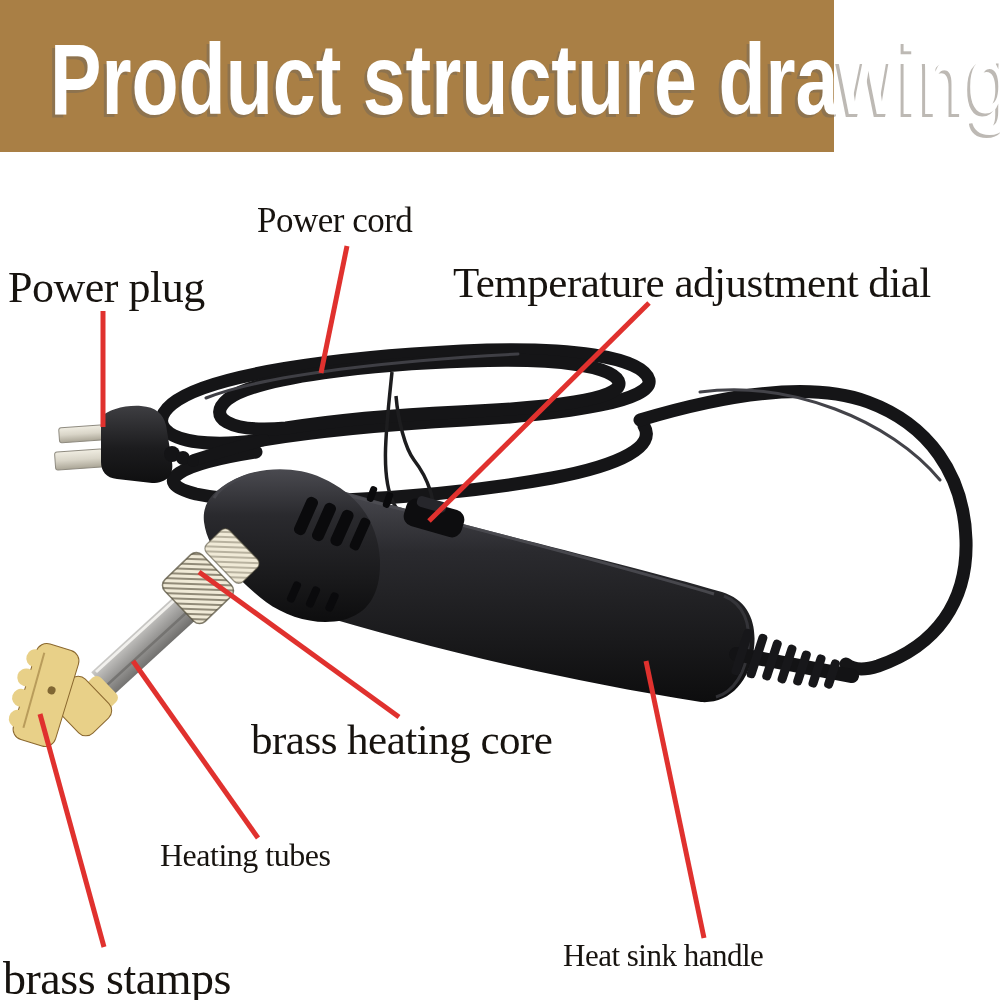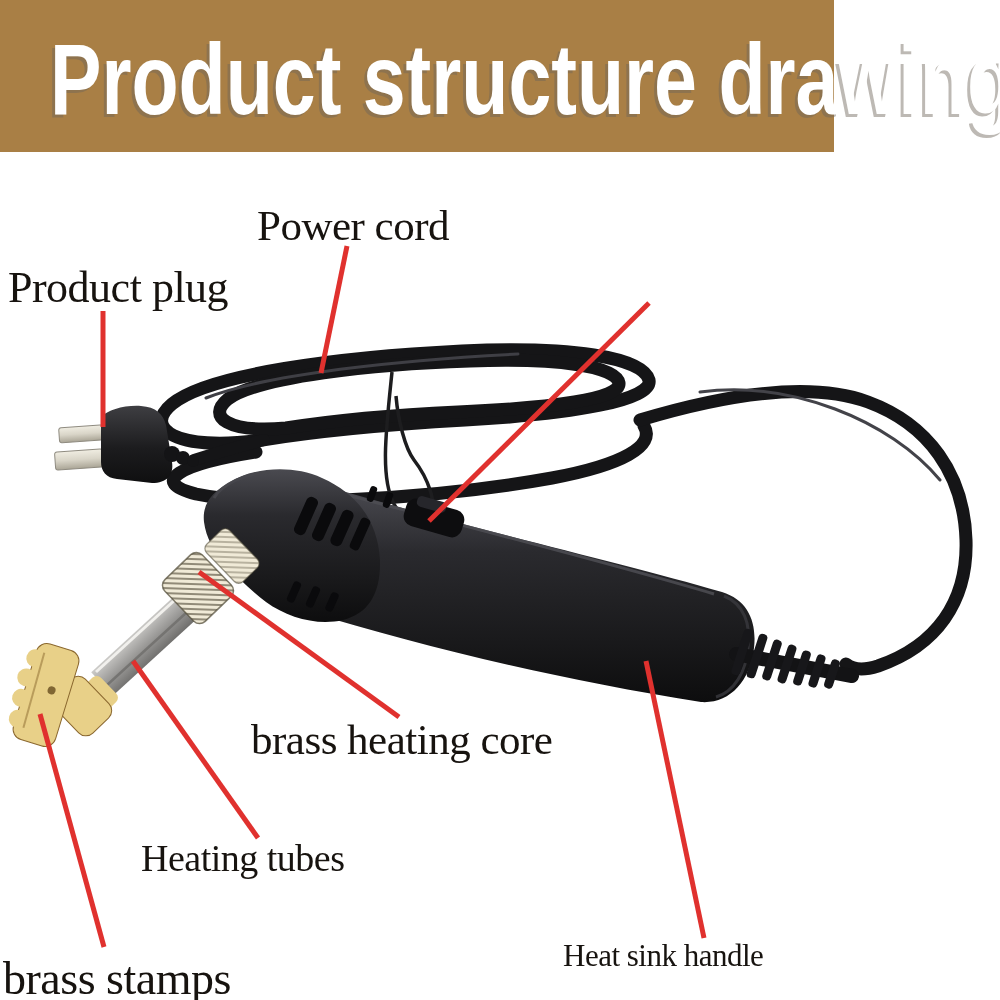--- a/index.html
+++ b/index.html
@@ -13,25 +13,25 @@
     background:var(--banner-background,#a97f45);
     padding-left:32px;
   }
   .illustration{position:absolute;left:0;top:0;width:1000px;height:1000px;}
   .callout-label{
     position:absolute;white-space:nowrap;
     color:var(--label-text,#17130f);
     font-family:"Liberation Serif",serif;
     letter-spacing:-0.5px;line-height:1.05;
   }
-  .lbl-power{left:257px;top:203px;font-size:43px;}
+  .lbl-power{left:257px;top:203px;font-size:35px;}
   .lbl-safety{left:8px;top:265px;font-size:44px;}
   .lbl-temp{left:453px;top:260px;font-size:43px;}
   .lbl-core{left:251px;top:717px;font-size:43px;text-align:right;}
-  .lbl-tubes{left:141px;top:839px;font-size:38px;}
+  .lbl-tubes{left:160px;top:839px;font-size:32px;}
   .lbl-stamps{left:3px;top:943px;font-size:46px;margin-top:12px;}
   .lbl-heatsink{left:563px;top:940px;font-size:31px;}
 </style>
 </head>
 <body>
 
 <div class="stage">
 
   <header class="banner">
     <svg width="1000" height="152" viewBox="0 0 1000 152">
@@ -206,19 +206,20 @@
       <line x1="347" y1="246" x2="321" y2="373"></line>
       <line x1="649" y1="303" x2="429" y2="521"></line>
       <line x1="199" y1="572" x2="399" y2="717"></line>
       <line x1="133" y1="661" x2="258" y2="838"></line>
       <line x1="40" y1="714" x2="104" y2="947"></line>
       <line x1="646" y1="661" x2="704" y2="938"></line>
     </g>
   </svg>
 
   <div class="callout-label lbl-power">Power cord</div>
-  <div class="callout-label lbl-safety">Product plug</div>
+  <div class="callout-label lbl-safety">Power plug</div>
+  <div class="callout-label lbl-temp">Temperature adjustment dial</div>
   <div class="callout-label lbl-core">brass heating core</div>
   <div class="callout-label lbl-tubes">Heating tubes</div>
   <div class="callout-label lbl-stamps">brass stamps</div>
   <div class="callout-label lbl-heatsink">Heat sink handle</div>
 
 </div>
 
 </body></html>

